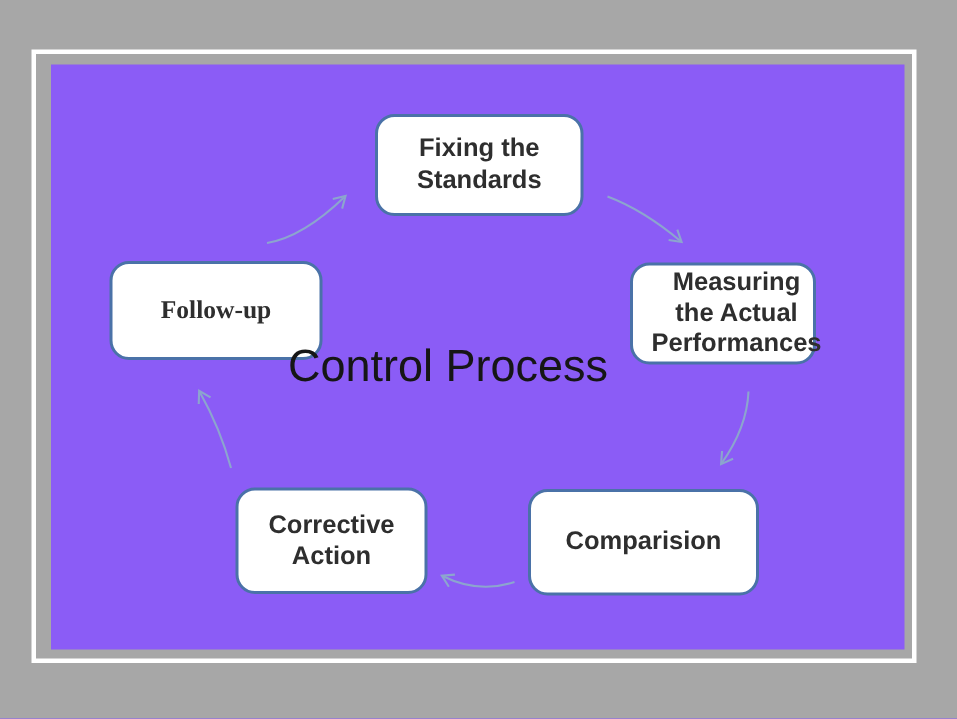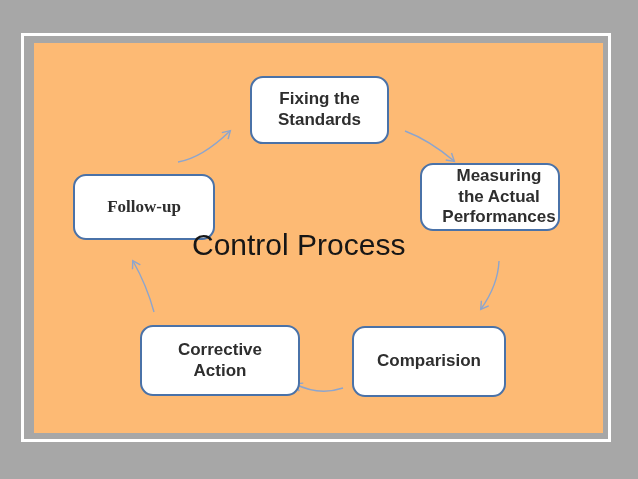--- a/index.html
+++ b/index.html
@@ -21,21 +21,21 @@
     width: 584px;
     height: 403px;
     border: 3px solid #FFFFFF;
   }
   .slide {
     position: absolute;
     left: 34px;
     top: 43px;
     width: 569px;
     height: 390px;
-    background: #fdba74;
+    background: #8b5cf6;
   }
   .arrows {
     position: absolute;
     left: 0;
     top: 0;
     width: 569px;
     height: 390px;
   }
   .node {
     position: absolute;
@@ -47,24 +47,24 @@
     align-items: center;
     justify-content: center;
     text-align: center;
     font-weight: bold;
     font-size: 17px;
     line-height: 1.22;
     color: #2E2E2E;
     white-space: pre-line;
   }
   .node-fixing      { left: 216px; top: 33px;  width: 139px; height: 68px; }
-  .node-measuring   { left: 386px; top: 120px; width: 140px; height: 68px; padding-left: 18px; }
+  .node-measuring   { left: 386px; top: 132px; width: 124px; height: 68px; padding-left: 18px; }
   .node-followup    { left: 39px;  top: 131px; width: 142px; height: 66px; font-family: Liberation Serif, serif; }
   .node-comparision { left: 318px; top: 283px; width: 154px; height: 71px; }
-  .node-corrective  { left: 106px; top: 282px; width: 160px; height: 71px; }
+  .node-corrective  { left: 123px; top: 282px; width: 128px; height: 71px; }
   .diagram-title {
     position: absolute;
     left: 158px;
     top: 185px;
     width: 250px;
     text-align: left;
     font-size: 30px;
     color: #161616;
   }
 </style>

